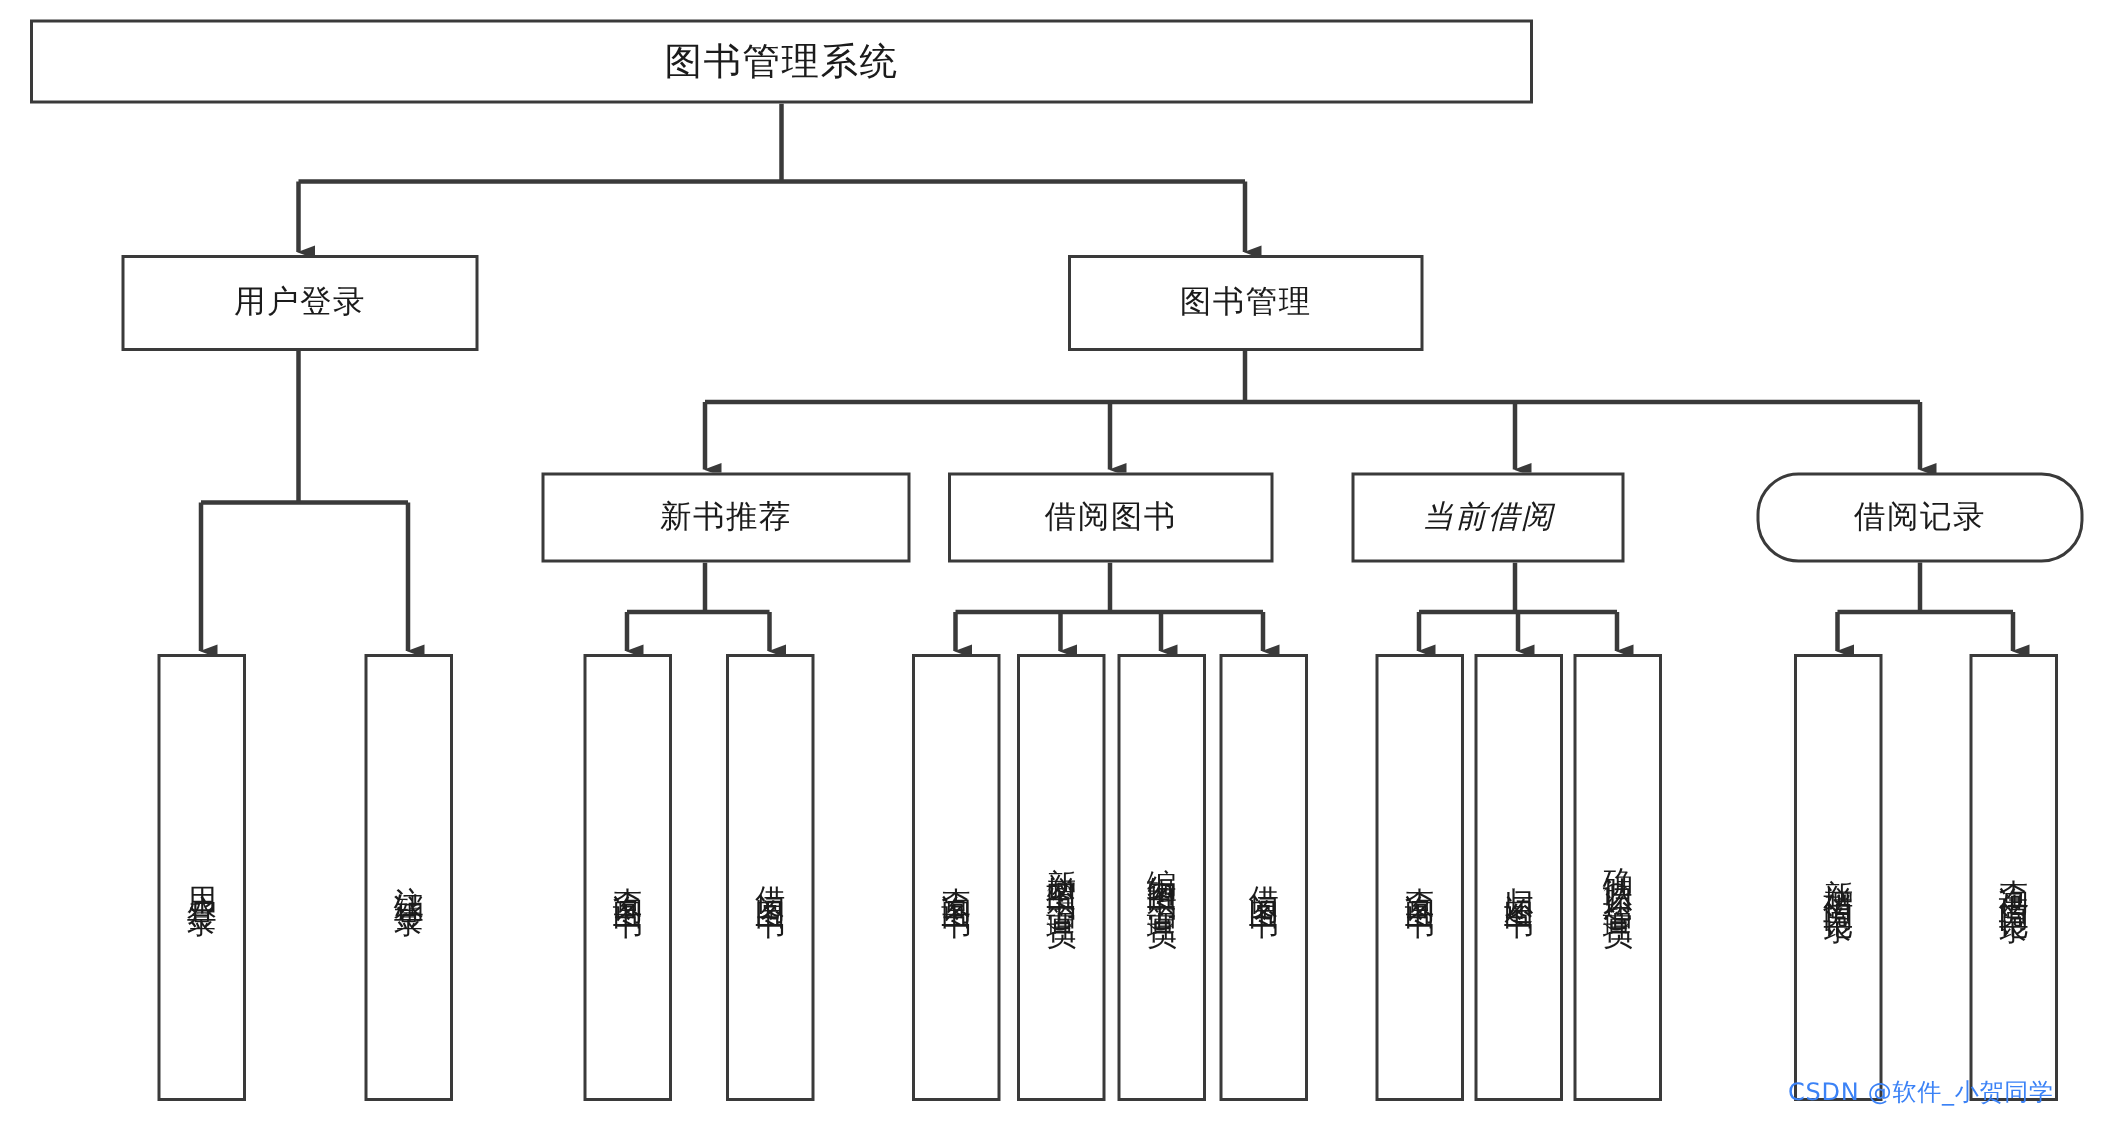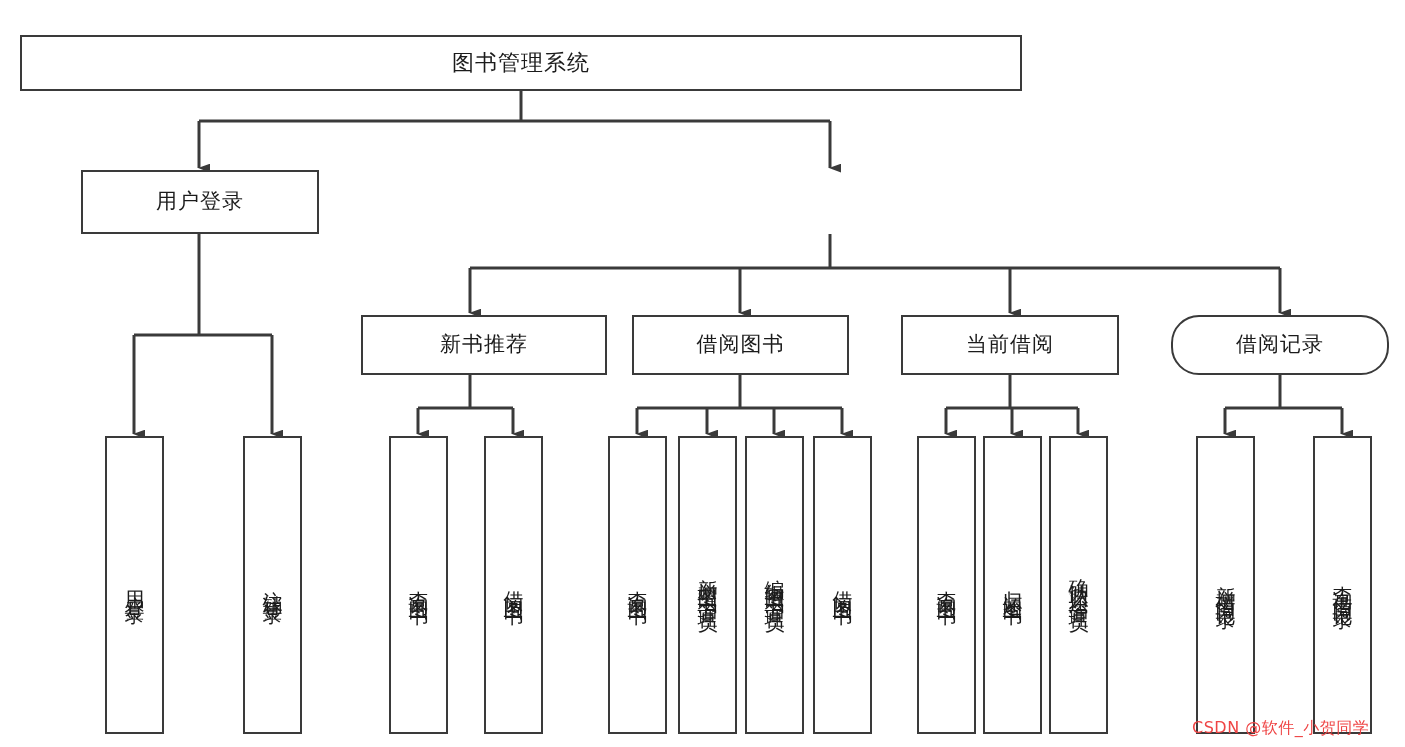--- a/index.html
+++ b/index.html
@@ -38,40 +38,39 @@
     z-index: 2;
   }
   .node.h {
     
     font-size: 21px;
     letter-spacing: 1px;
     line-height: 1.2;
     text-align: center;
   }
   .node.root {
-    font-size: 22px;
-    margin-top: 22px;
+    font-size: 25px;
   }
   .node.v {
     
     font-size: 20px;
   }
   .node.v .vlabel {
     writing-mode: vertical-rl;
     text-orientation: upright;
     letter-spacing: 5px;
     line-height: 1.05;
     white-space: nowrap;
     text-align: center;
     color: #1b1b1b;
   }
   .watermark {
     position: absolute;
     font-size: 16px;
-    color: #ef4444;
+    color: #3b82f6;
     white-space: nowrap;
     z-index: 3;
     letter-spacing: 0.5px;
   }
 </style>
 </head>
 <body>
 
 <div id="diagram-root">
 
@@ -137,28 +136,31 @@
     </g>
   </svg>
 
   <div class="node h root" style="left:20px;top:13px;width:1002px;height:56px;">
     <span>图书管理系统</span>
   </div>
 
   <div class="node h" style="left:81px;top:170px;width:238px;height:64px;">
     <span>用户登录</span>
   </div>
+  <div class="node h" style="left:712px;top:170px;width:237px;height:64px;">
+    <span>图书管理</span>
+  </div>
 
   <div class="node h" style="left:361px;top:315px;width:246px;height:60px;">
     <span>新书推荐</span>
   </div>
   <div class="node h" style="left:632px;top:315px;width:217px;height:60px;">
     <span>借阅图书</span>
   </div>
-  <div class="node h" style="left:901px;top:315px;width:218px;height:60px;">
+  <div class="node h" style="left:901px;top:315px;width:182px;height:60px;font-style:italic;">
     <span>当前借阅</span>
   </div>
   <div class="node h" style="left:1171px;top:315px;width:218px;height:60px;border-radius:28px;">
     <span>借阅记录</span>
   </div>
 
   <div class="node v" style="left:105px;top:436px;width:59px;height:298px;">
     <span class="vlabel">用户登录</span>
   </div>
   <div class="node v" style="left:243px;top:436px;width:59px;height:298px;">

